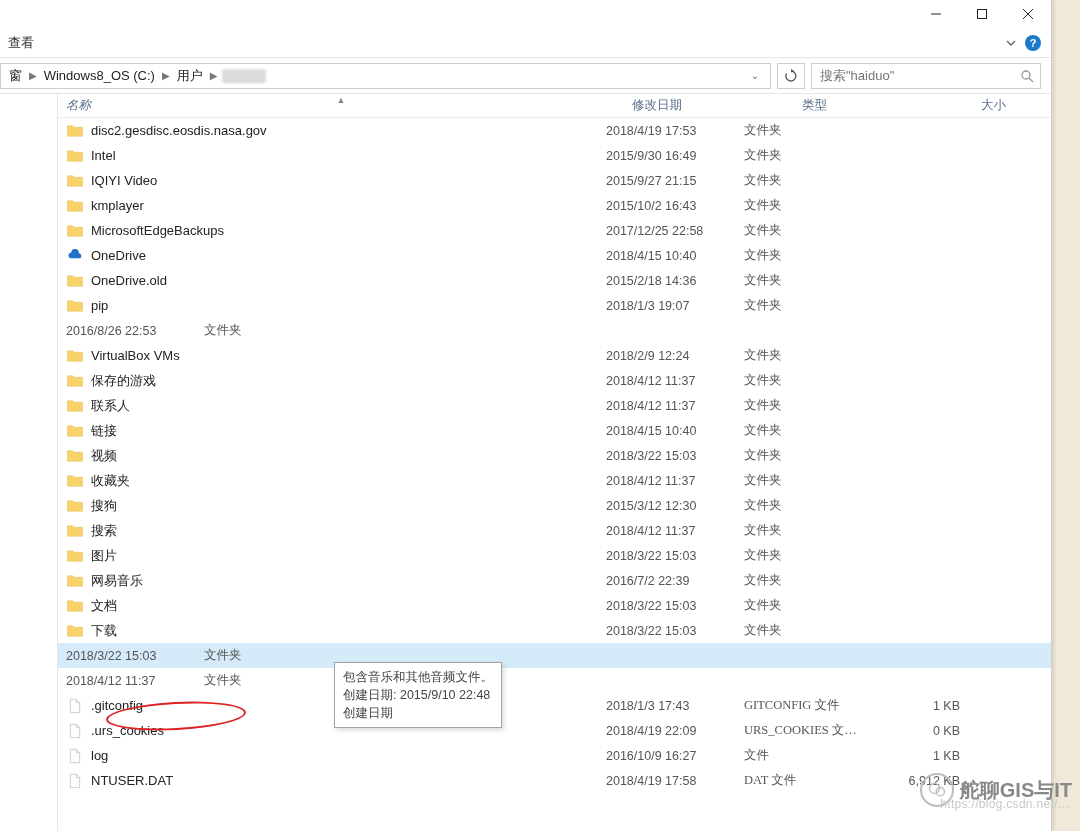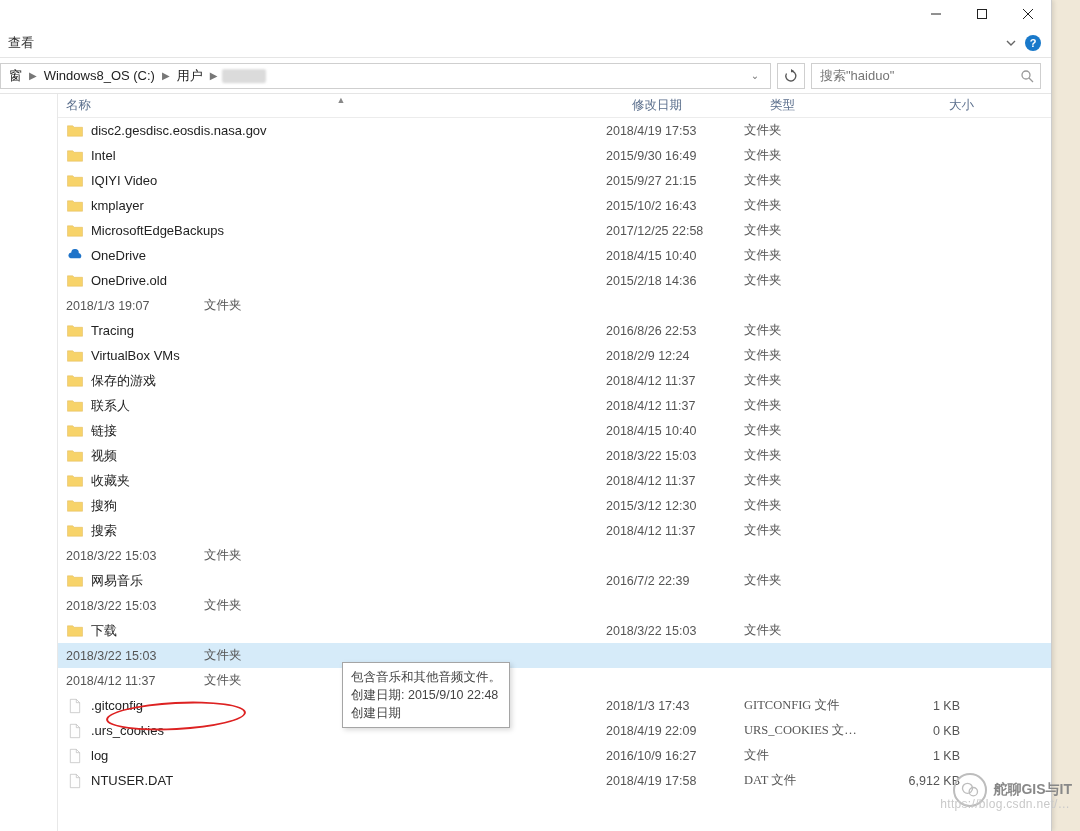--- a/index.html
+++ b/index.html
@@ -108,23 +108,23 @@
     display: flex;
     align-items: center;
     color: #5a6e8c;
     border-bottom: 1px solid #ececec;
   }
   .list-header .col {
     padding: 0 8px;
     font-size: 12.5px;
     position: relative;
   }
-  .col-name { width: 566px; }
+  .col-name { width: 566px; font-style: italic; }
   .col-date { width: 138px; }
-  .col-type { width: 140px; }
+  .col-type { width: 140px; margin-left: 32px; }
   .col-size { width: 80px; text-align: right; }
   .hdr-sort {
     position:absolute; left:50%; top:-2px; transform:translateX(-50%);
     font-size:9px; color:#888;
   }
 
   .rows { position:relative; }
   .row {
     height: 25px;
     display: flex; align-items: center;
@@ -139,21 +139,21 @@
   .row .cn { width: 540px; display:flex; align-items:center; white-space:nowrap; overflow:hidden; }
   .row .cd { width: 138px; color:#555; font-size:12.5px; }
   .row .ct { width: 140px; color:#555; font-size:12.5px; white-space:nowrap; overflow:hidden; text-overflow:ellipsis;font-family:Liberation Serif, serif;}
   .row .cs { width: 80px; text-align:right; color:#555; font-size:12.5px; padding-right:4px;}
 
   .folder-svg { fill:#f7d36a; stroke:#d9a93c; stroke-width:.5; }
   .file-svg { fill:#fefefe; stroke:#b8b8b8; stroke-width:1; }
 
   .tooltip {
     position: absolute;
-    left: 284px; top: 568px;
+    left: 276px; top: 568px;
     background:#fff;
     border:1px solid #a5a5a5;
     padding: 5px 8px;
     font-size: 12.5px;
     color:#444;
     line-height: 1.45;
     box-shadow: 2px 2px 5px rgba(0,0,0,.15);
     z-index: 20;
     white-space: nowrap;
   }
@@ -165,21 +165,21 @@
     border: 2px solid #d22;
     border-radius: 50%;
     transform: rotate(-3deg);
     z-index: 15;
     pointer-events:none;
   }
 
   .wm-right {
     position:fixed; right:8px; bottom:24px;
     display:flex; align-items:center; gap:6px;
-    color:#888; font-size:14px; font-weight:600;
+    color:#888; font-size:20px; font-weight:600;
   }
   .wm-right .wechat {
     width:34px; height:34px; border-radius:50%; border:2px solid #bdbdbd;
     display:flex; align-items:center; justify-content:center; color:#bdbdbd;
   }
   .wm-url {
     position:fixed; right:10px; bottom:20px;
     color:#c9c9c9; font-size:12px; letter-spacing:.3px;
   }
 
@@ -348,33 +348,33 @@
                   <path class="folder-svg" d="M2 5h7l2 2h11v12H2z"></path>
                 </svg>
               </span>
               <span>OneDrive.old</span>
             </span>
             <span class="cd">2015/2/18 14:36</span>
             <span class="ct">文件夹</span>
             <span class="cs"></span>
           </div>
           <div class="row">
+            <span class="cn">
+              <span class="icon">
+                <svg width="18" height="18" viewBox="0 0 24 24">
+                  <path class="folder-svg" d="M2 5h7l2 2h11v12H2z"></path>
+                </svg>
+              </span>
+              <span>pip</span>
+            </span>
             <span class="cd">2018/1/3 19:07</span>
             <span class="ct">文件夹</span>
             <span class="cs"></span>
           </div>
           <div class="row">
-            <span class="cn">
-              <span class="icon">
-                <svg width="18" height="18" viewBox="0 0 24 24">
-                  <path class="folder-svg" d="M2 5h7l2 2h11v12H2z"></path>
-                </svg>
-              </span>
-              <span>Tracing</span>
-            </span>
             <span class="cd">2016/8/26 22:53</span>
             <span class="ct">文件夹</span>
             <span class="cs"></span>
           </div>
           <div class="row">
             <span class="cn">
               <span class="icon">
                 <svg width="18" height="18" viewBox="0 0 24 24">
                   <path class="folder-svg" d="M2 5h7l2 2h11v12H2z"></path>
                 </svg>
@@ -470,38 +470,54 @@
                   <path class="folder-svg" d="M2 5h7l2 2h11v12H2z"></path>
                 </svg>
               </span>
               <span>搜索</span>
             </span>
             <span class="cd">2018/4/12 11:37</span>
             <span class="ct">文件夹</span>
             <span class="cs"></span>
           </div>
           <div class="row">
+            <span class="cn">
+              <span class="icon">
+                <svg width="18" height="18" viewBox="0 0 24 24">
+                  <path class="folder-svg" d="M2 5h7l2 2h11v12H2z"></path>
+                </svg>
+              </span>
+              <span>图片</span>
+            </span>
             <span class="cd">2018/3/22 15:03</span>
             <span class="ct">文件夹</span>
             <span class="cs"></span>
           </div>
           <div class="row">
             <span class="cn">
               <span class="icon">
                 <svg width="18" height="18" viewBox="0 0 24 24">
                   <path class="folder-svg" d="M2 5h7l2 2h11v12H2z"></path>
                 </svg>
               </span>
               <span>网易音乐</span>
             </span>
             <span class="cd">2016/7/2 22:39</span>
             <span class="ct">文件夹</span>
             <span class="cs"></span>
           </div>
           <div class="row">
+            <span class="cn">
+              <span class="icon">
+                <svg width="18" height="18" viewBox="0 0 24 24">
+                  <path class="folder-svg" d="M2 5h7l2 2h11v12H2z"></path>
+                </svg>
+              </span>
+              <span>文档</span>
+            </span>
             <span class="cd">2018/3/22 15:03</span>
             <span class="ct">文件夹</span>
             <span class="cs"></span>
           </div>
           <div class="row">
             <span class="cn">
               <span class="icon">
                 <svg width="18" height="18" viewBox="0 0 24 24">
                   <path class="folder-svg" d="M2 5h7l2 2h11v12H2z"></path>
                 </svg>

